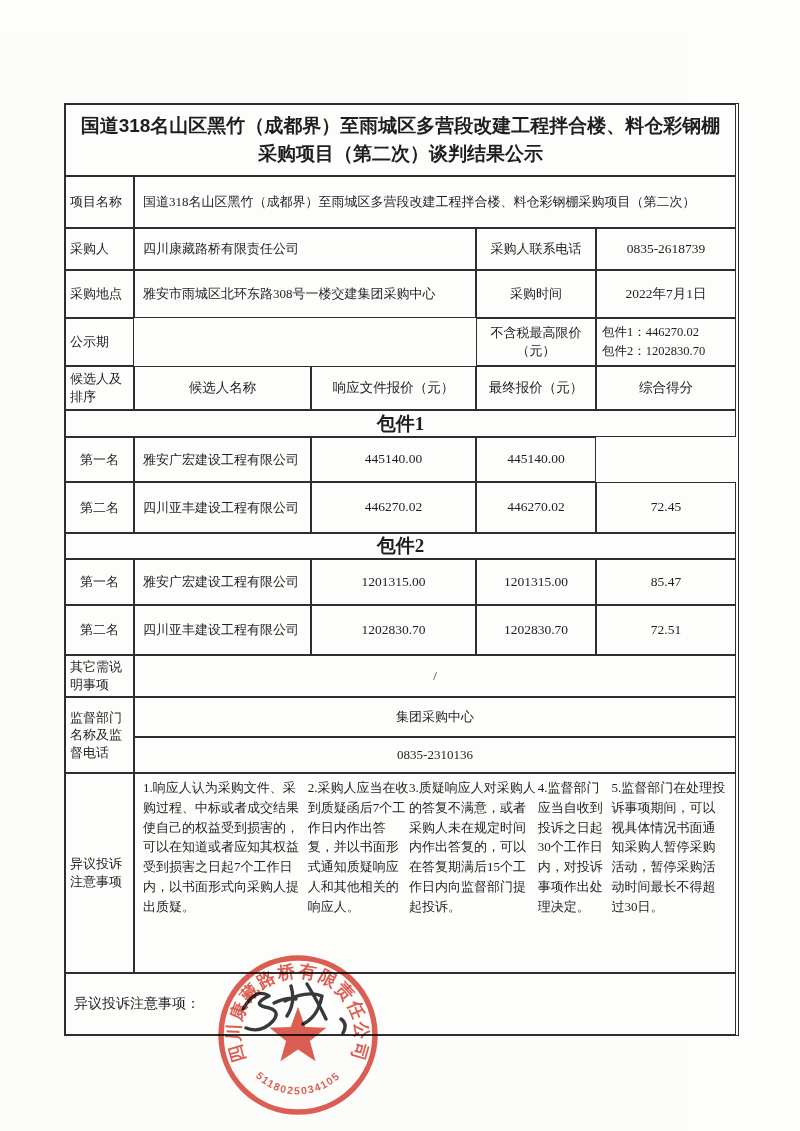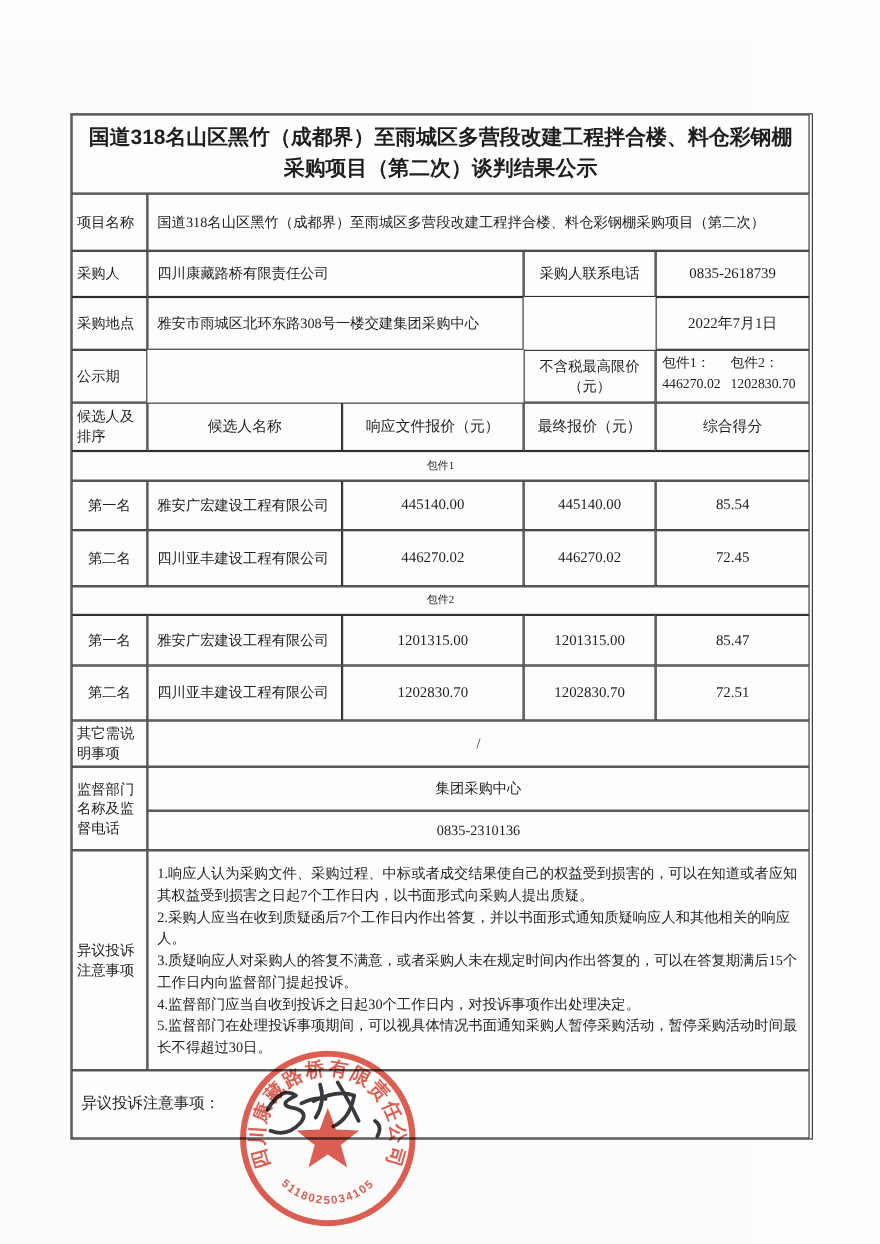--- a/index.html
+++ b/index.html
@@ -33,24 +33,24 @@
   .title-cell{
     justify-content:center;text-align:center;
     font-family:"Liberation Sans","DejaVu Sans",sans-serif;
     font-weight:bold;font-size:19px;line-height:1.5;
     padding:4px 10px;
   }
   .lbl{padding:2px 4px;}
   .vleft{padding:2px 8px;}
   .ctr{justify-content:center;text-align:center;}
   .num{justify-content:center;text-align:center;font-size:13.5px;}
-  .band{justify-content:center;font-weight:normal;font-size:10px;}
+  .band{justify-content:center;font-weight:bold;font-size:19px;}
   .hdr{justify-content:center;text-align:center;font-size:13.5px;}
-  .maxprice{flex-direction:row;align-items:flex-start;justify-content:center;padding:2px 5px;font-size:12.5px;line-height:1.5;}
-  .notes{flex-direction:column;align-items:stretch;justify-content:center;padding:4px 8px;font-size:13px;line-height:1.52;}
+  .maxprice{flex-direction:column;align-items:flex-start;justify-content:center;padding:2px 5px;font-size:12.5px;line-height:1.5;}
+  .notes{flex-direction:row;align-items:stretch;justify-content:center;padding:4px 8px;font-size:13px;line-height:1.52;}
   .notes div{margin:0;}
   .sign-row{padding-left:8px;font-size:14px;}
   .overlay{position:absolute;pointer-events:none;}
 </style>
 </head>
 <body>
 
 <div class="page">
 
   <div class="doc-table">
@@ -60,20 +60,21 @@
     <div class="cell lbl" style="grid-area:2/1/3/2">项目名称</div>
     <div class="cell vleft" style="grid-area:2/2/3/6">国道318名山区黑竹（成都界）至雨城区多营段改建工程拌合楼、料仓彩钢棚采购项目（第二次）</div>
 
     <div class="cell lbl" style="grid-area:3/1/4/2">采购人</div>
     <div class="cell vleft" style="grid-area:3/2/4/4">四川康藏路桥有限责任公司</div>
     <div class="cell ctr lbl" style="grid-area:3/4/4/5">采购人联系电话</div>
     <div class="cell num" style="grid-area:3/5/4/6">0835-2618739</div>
 
     <div class="cell lbl" style="grid-area:4/1/5/2">采购地点</div>
     <div class="cell vleft" style="grid-area:4/2/5/4">雅安市雨城区北环东路308号一楼交建集团采购中心</div>
+    <div class="cell ctr lbl" style="grid-area:4/4/5/5">采购时间</div>
     <div class="cell num" style="grid-area:4/5/5/6">2022年7月1日</div>
 
     <div class="cell lbl" style="grid-area:5/1/6/2">公示期</div>
     <div class="cell ctr lbl" style="grid-area:5/4/6/5">不含税最高限价（元）</div>
     <div class="cell maxprice" style="grid-area:5/5/6/6">
       <div>包件1：446270.02</div>
       <div>包件2：1202830.70</div>
     </div>
 
     <div class="cell lbl" style="grid-area:6/1/7/2">候选人及排序</div>
@@ -81,21 +82,20 @@
     <div class="cell hdr" style="grid-area:6/4/7/5">最终报价（元）</div>
     <div class="cell hdr" style="grid-area:6/3/7/4">响应文件报价（元）</div>
     <div class="cell hdr" style="grid-area:6/5/7/6">综合得分</div>
 
     <div class="cell band" style="grid-area:7/1/8/6">包件1</div>
 
     <div class="cell ctr" style="grid-area:8/1/9/2">第一名</div>
     <div class="cell vleft" style="grid-area:8/2/9/3">雅安广宏建设工程有限公司</div>
     <div class="cell num" style="grid-area:8/3/9/4">445140.00</div>
     <div class="cell num" style="grid-area:8/4/9/5">445140.00</div>
-    <div class="cell num" style="grid-area:8/5/9/6">85.54</div>
 
     <div class="cell ctr" style="grid-area:9/1/10/2">第二名</div>
     <div class="cell vleft" style="grid-area:9/2/10/3">四川亚丰建设工程有限公司</div>
     <div class="cell num" style="grid-area:9/3/10/4">446270.02</div>
     <div class="cell num" style="grid-area:9/4/10/5">446270.02</div>
     <div class="cell num" style="grid-area:9/5/10/6">72.45</div>
 
     <div class="cell band" style="grid-area:10/1/11/6">包件2</div>
 
     <div class="cell ctr" style="grid-area:11/1/12/2">第一名</div>

